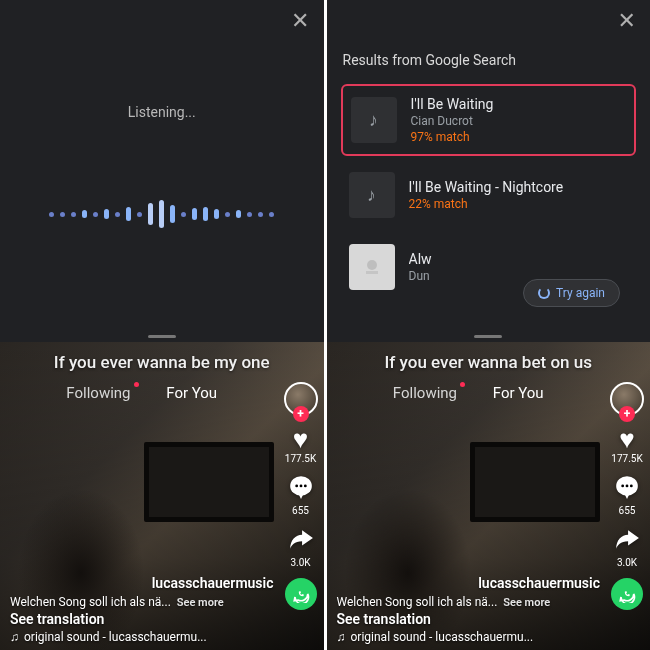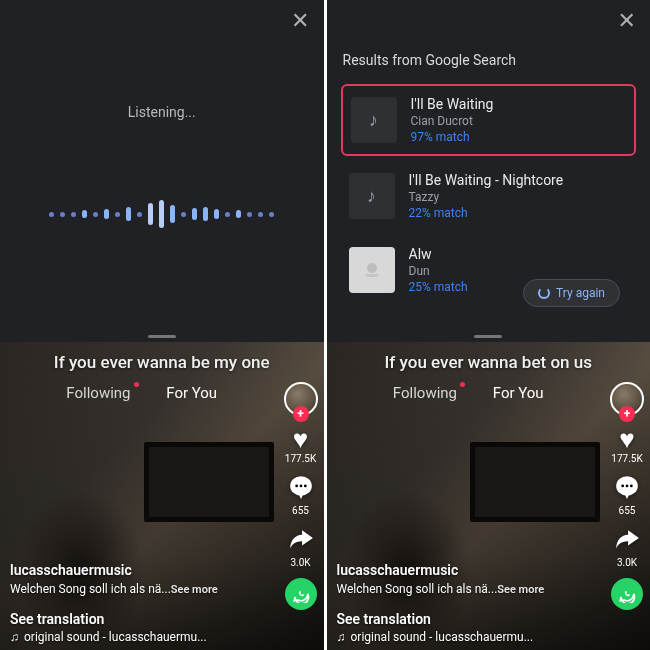--- a/index.html
+++ b/index.html
@@ -118,21 +118,21 @@
     white-space: nowrap;
     overflow: hidden;
     text-overflow: ellipsis;
   }
   .rartist {
     color: #9aa0a6;
     font-size: 12px;
     margin-top: 2px;
   }
   .rmatch {
-    color: #3b82f6;
+    color: #f97316;
     font-size: 12px;
     margin-top: 2px;
   }
   .tryagain {
     display: inline-flex;
     align-items: center;
     gap: 6px;
     background: #303134;
     border: 1px solid #4a4d52;
     border-radius: 18px;
@@ -258,22 +258,22 @@
   }
   .meta {
     position: absolute;
     left: 10px;
     right: 50px;
     bottom: 6px;
     color: #fff;
     font-size: 12px;
     text-shadow: 0 1px 2px rgba(0,0,0,0.7);
   }
-  .uname { font-size: 14px; font-weight: 600; margin-bottom: 4px; }
-  .desc { display: flex; align-items: baseline; margin-bottom: 15px; }
+  .uname { font-size: 14px; font-weight: 600; margin-bottom: 4px; text-align: right; }
+  .desc { display: flex; gap: 6px; align-items: baseline; margin-bottom: 2px; }
   .seemore { font-weight: 600; font-size: 11px; color: #e6e6e6; }
   .trans { font-weight: 600; font-size: 14px; margin-bottom: 3px; }
   .sound { display: flex; align-items: center; gap: 5px; font-size: 12px; }
 </style>
 </head>
 <body>
 
 <div class="pane">
   <div class="sheet">
     <span class="close">✕</span>
@@ -375,36 +375,34 @@
         <div class="rtitle">I'll Be Waiting</div>
         <div class="rartist">Cian Ducrot</div>
         <div class="rmatch">97% match</div>
       </div>
     </div>
 
     <div class="result">
       <div class="thumb">♪</div>
       <div class="rinfo">
         <div class="rtitle">I'll Be Waiting - Nightcore</div>
-        <div class="rartist">Tazzy</div>
         <div class="rmatch">22% match</div>
       </div>
     </div>
 
     <div class="result">
       <div class="thumb light">
         <svg width="24" height="24" viewBox="0 0 24 24" fill="#999">
             <circle cx="12" cy="10" r="5" opacity="0.4"></circle>
             <rect x="6" y="16" width="12" height="3" opacity="0.3"></rect>
           </svg>
       </div>
       <div class="rinfo">
         <div class="rtitle">Alw</div>
         <div class="rartist">Dun</div>
-        <div class="rmatch">25% match</div>
       </div>
     </div>
 
     <div class="tryagain">
       <span class="spin"></span>
       <span>Try again</span>
     </div>
 
     <div class="handle"></div>
   </div>

